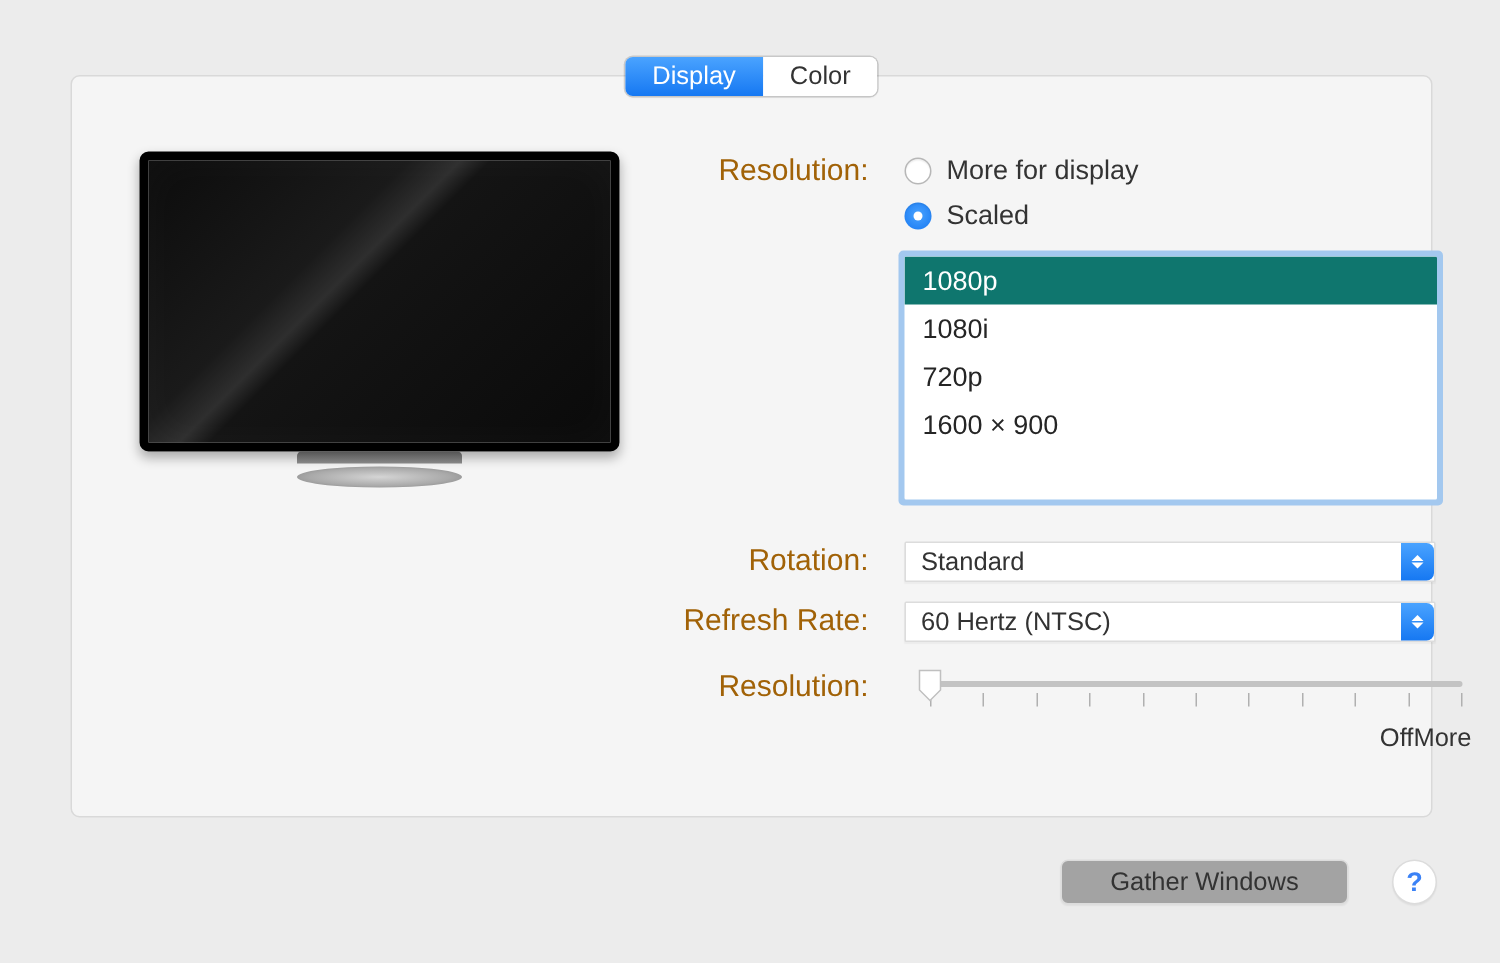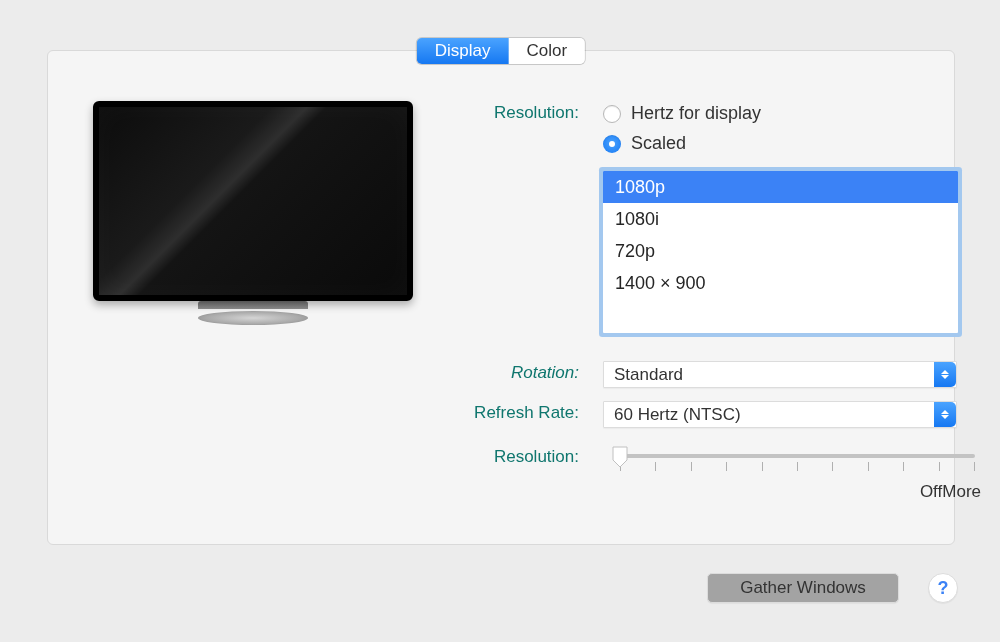--- a/index.html
+++ b/index.html
@@ -86,22 +86,22 @@
     height: 8px;
     margin: 0 auto;
     background: linear-gradient(#555, #888);
     border-radius: 3px 3px 0 0;
   }
 
   
   .lbl {
     position: absolute;
     text-align: right;
-    font-size: 17px;
-    color: #0f766e;
+    font-size: 20px;
+    color: #a16207;
   }
 
   
   .radio-row {
     position: absolute;
     display: flex;
     align-items: center;
     gap: 10px;
     cursor: pointer;
   }
@@ -149,21 +149,21 @@
     overflow: hidden;
     box-sizing: border-box;
   }
   .listbox .item {
     padding: 4px 12px;
     font-size: 18px;
     line-height: 24px;
     cursor: pointer;
   }
   .listbox .item.selected {
-    background: #3b82f6;
+    background: #0f766e;
     color: #fff;
   }
 
   
   .popup {
     position: absolute;
     height: 27px;
     background: #fff;
     border: 1px solid #dcdcdc;
     border-radius: 1px;
@@ -297,36 +297,36 @@
   <div class="monitor-wrap">
     <div class="monitor-screen"></div>
     <div class="monitor-neck"></div>
     <div class="monitor-stand"></div>
   </div>
 
   <div class="lbl" style="left:361px; top:52px; width:170px;">Resolution:</div>
 
   <div class="radio-row" style="left:555px; top:52px;">
     <div class="radio"></div>
-    <div class="radio-label">Hertz for display</div>
+    <div class="radio-label">More for display</div>
   </div>
 
   <div class="radio-row" style="left:555px; top:82px;">
     <div class="radio selected"></div>
     <div class="radio-label">Scaled</div>
   </div>
 
   <div class="listbox">
     <div class="item selected">1080p</div>
     <div class="item">1080i</div>
     <div class="item">720p</div>
-    <div class="item">1400 × 900</div>
-  </div>
-
-  <div class="lbl" style="left:361px; top:312px; width:170px;font-style:italic;">Rotation:</div>
+    <div class="item">1600 × 900</div>
+  </div>
+
+  <div class="lbl" style="left:361px; top:312px; width:170px;">Rotation:</div>
   <div class="popup" style="left:555px; top:310px; width:354px;">
     <span>Standard</span>
     <span class="cap"></span>
   </div>
 
   <div class="lbl" style="left:361px; top:352px; width:170px;">Refresh Rate:</div>
   <div class="popup" style="left:555px; top:350px; width:354px;">
     <span>60 Hertz (NTSC)</span>
     <span class="cap"></span>
   </div>

